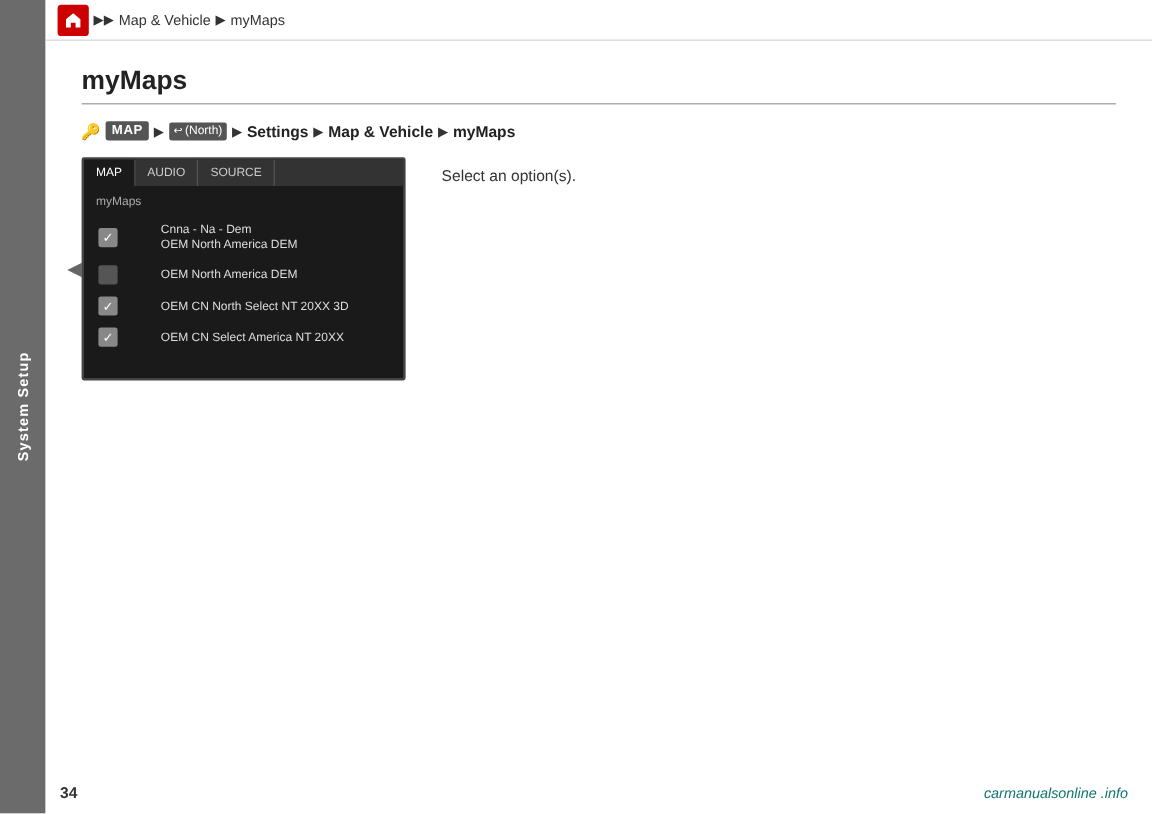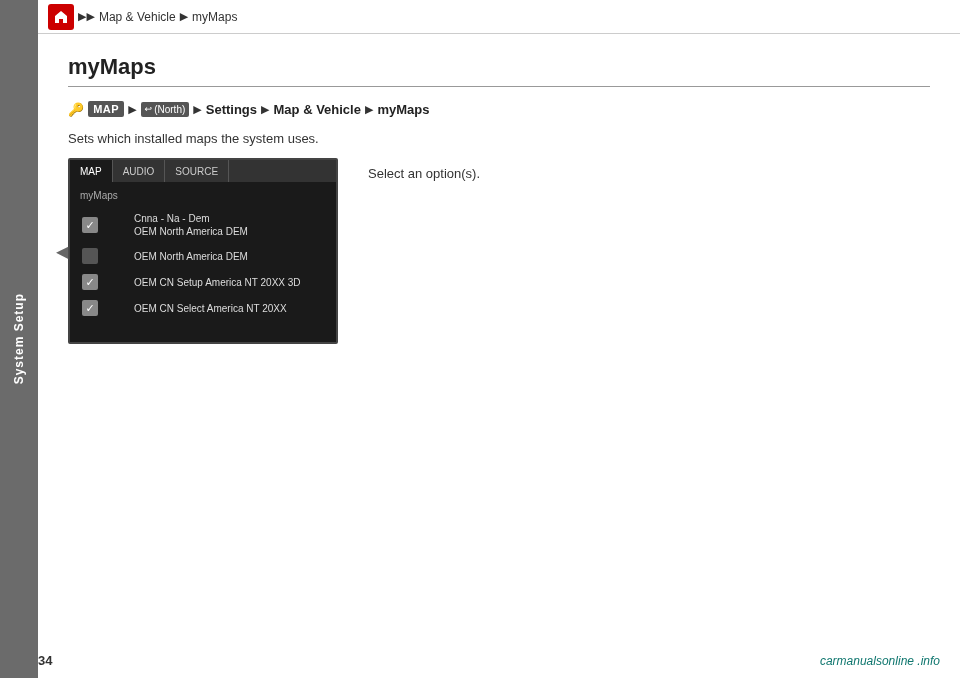--- a/index.html
+++ b/index.html
@@ -220,21 +220,21 @@
     .option-text {
       font-size: 13px;
       color: #333;
       margin-top: 8px;
     }
 
     
     .page-number {
       position: absolute;
       bottom: 10px;
-      left: 38px;
+      left: 50px;
       font-size: 13px;
       color: #333;
       font-weight: bold;
     }
 
     
     .watermark {
       position: absolute;
       bottom: 10px;
       right: 20px;
@@ -275,21 +275,20 @@
       <span>(North)</span>
     </span>
     <span class="nav-arrow">▶</span>
     <span class="nav-text">Settings</span>
     <span class="nav-arrow">▶</span>
     <span class="nav-text">Map &amp; Vehicle</span>
     <span class="nav-arrow">▶</span>
     <span class="nav-text nav-text-bold">myMaps</span>
   </div>
 
-  <div class="description">Sets which installed maps the system uses.</div>
 
   <div class="screenshot-container">
 
     <div class="screen-wrapper">
 
       <div style="position:absolute; left:-12px; top:50%; transform:translateY(-50%); color:#666; font-size:16px;">◀</div>
 
       <div class="screen-mockup">
 
         <div class="screen-tabs">
@@ -306,21 +305,21 @@
             <div class="screen-item-text">Cnna - Na - Dem<br>OEM North America DEM</div>
           </div>
 
           <div class="screen-item">
             <div class="check-icon" style="background:#555;"></div>
             <div class="screen-item-text">OEM North America DEM</div>
           </div>
 
           <div class="screen-item">
             <div class="check-icon">✓</div>
-            <div class="screen-item-text">OEM CN Setup America NT 20XX 3D</div>
+            <div class="screen-item-text">OEM CN North Select NT 20XX 3D</div>
           </div>
 
           <div class="screen-item">
             <div class="check-icon">✓</div>
             <div class="screen-item-text">OEM CN Select America NT 20XX</div>
           </div>
         </div>
       </div>
     </div>
 

